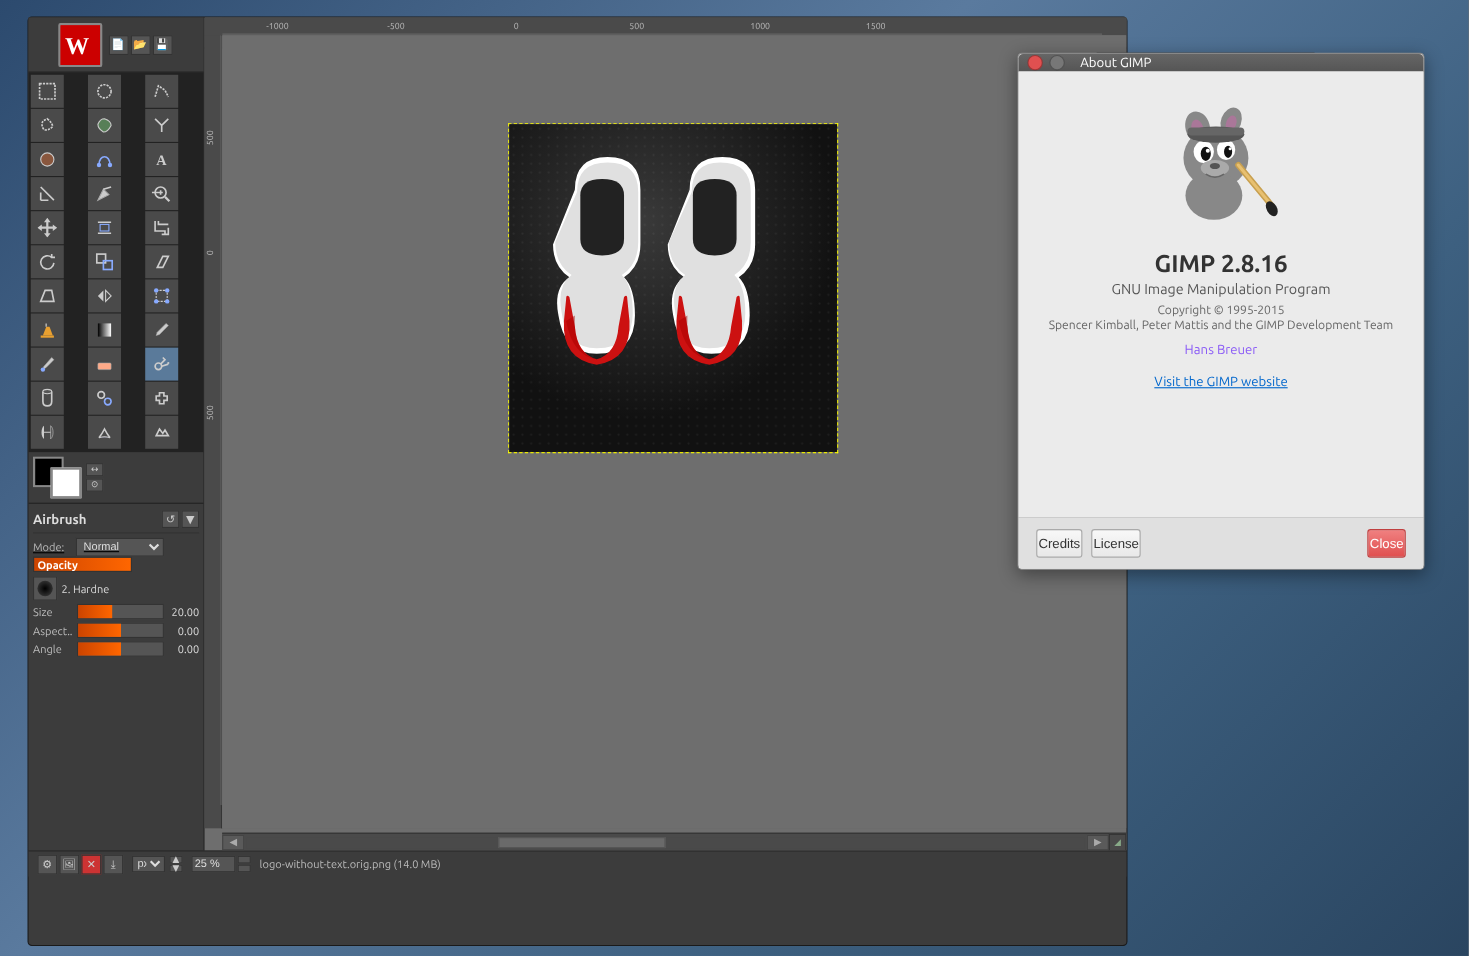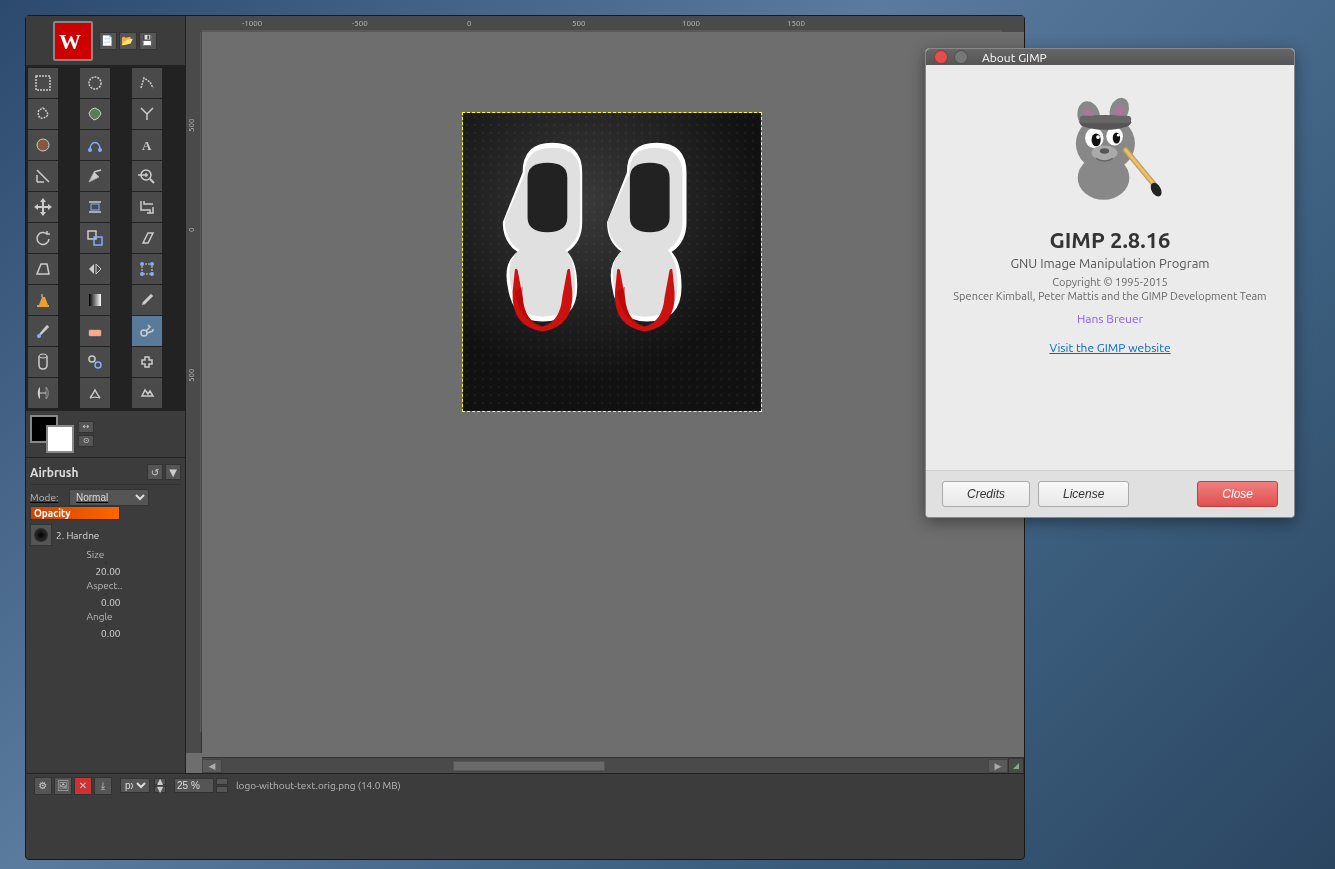--- a/index.html
+++ b/index.html
@@ -196,21 +196,20 @@
     .brush-name {
       color: #ddd;
       font-size: 10px;
     }
 
     .slider-row {
       display: flex;
       align-items: center;
       gap: 2px;
       margin-bottom: 3px;
-      flex-direction: column;
     }
     .slider-label {
       color: #bbb;
       font-size: 10px;
       min-width: 38px;
     }
     .slider-track {
       flex: 1;
       height: 14px;
       background: #555;
@@ -409,28 +408,27 @@
       display: flex;
       gap: 8px;
       padding: 10px 16px;
       background: #e0e0e0;
       border-top: 1px solid #ccc;
       justify-content: flex-start;
       border-radius: 0 0 4px 4px;
     }
 
     .about-btn {
-      padding: 5px 24px;
+      padding: 5px 1px;
       border: 1px solid #aaa;
       background: linear-gradient(180deg, #f8f8f8, #e8e8e8);
       border-radius: 3px;
       font-size: 12px;
       cursor: pointer;
       color: #333;
-      font-style: italic;
     }
     .about-btn-close {
       background: linear-gradient(180deg, #f08080, #e05050);
       color: white;
       border-color: #c04040;
       margin-left: auto;
     }
 
     
     .right-panel {

